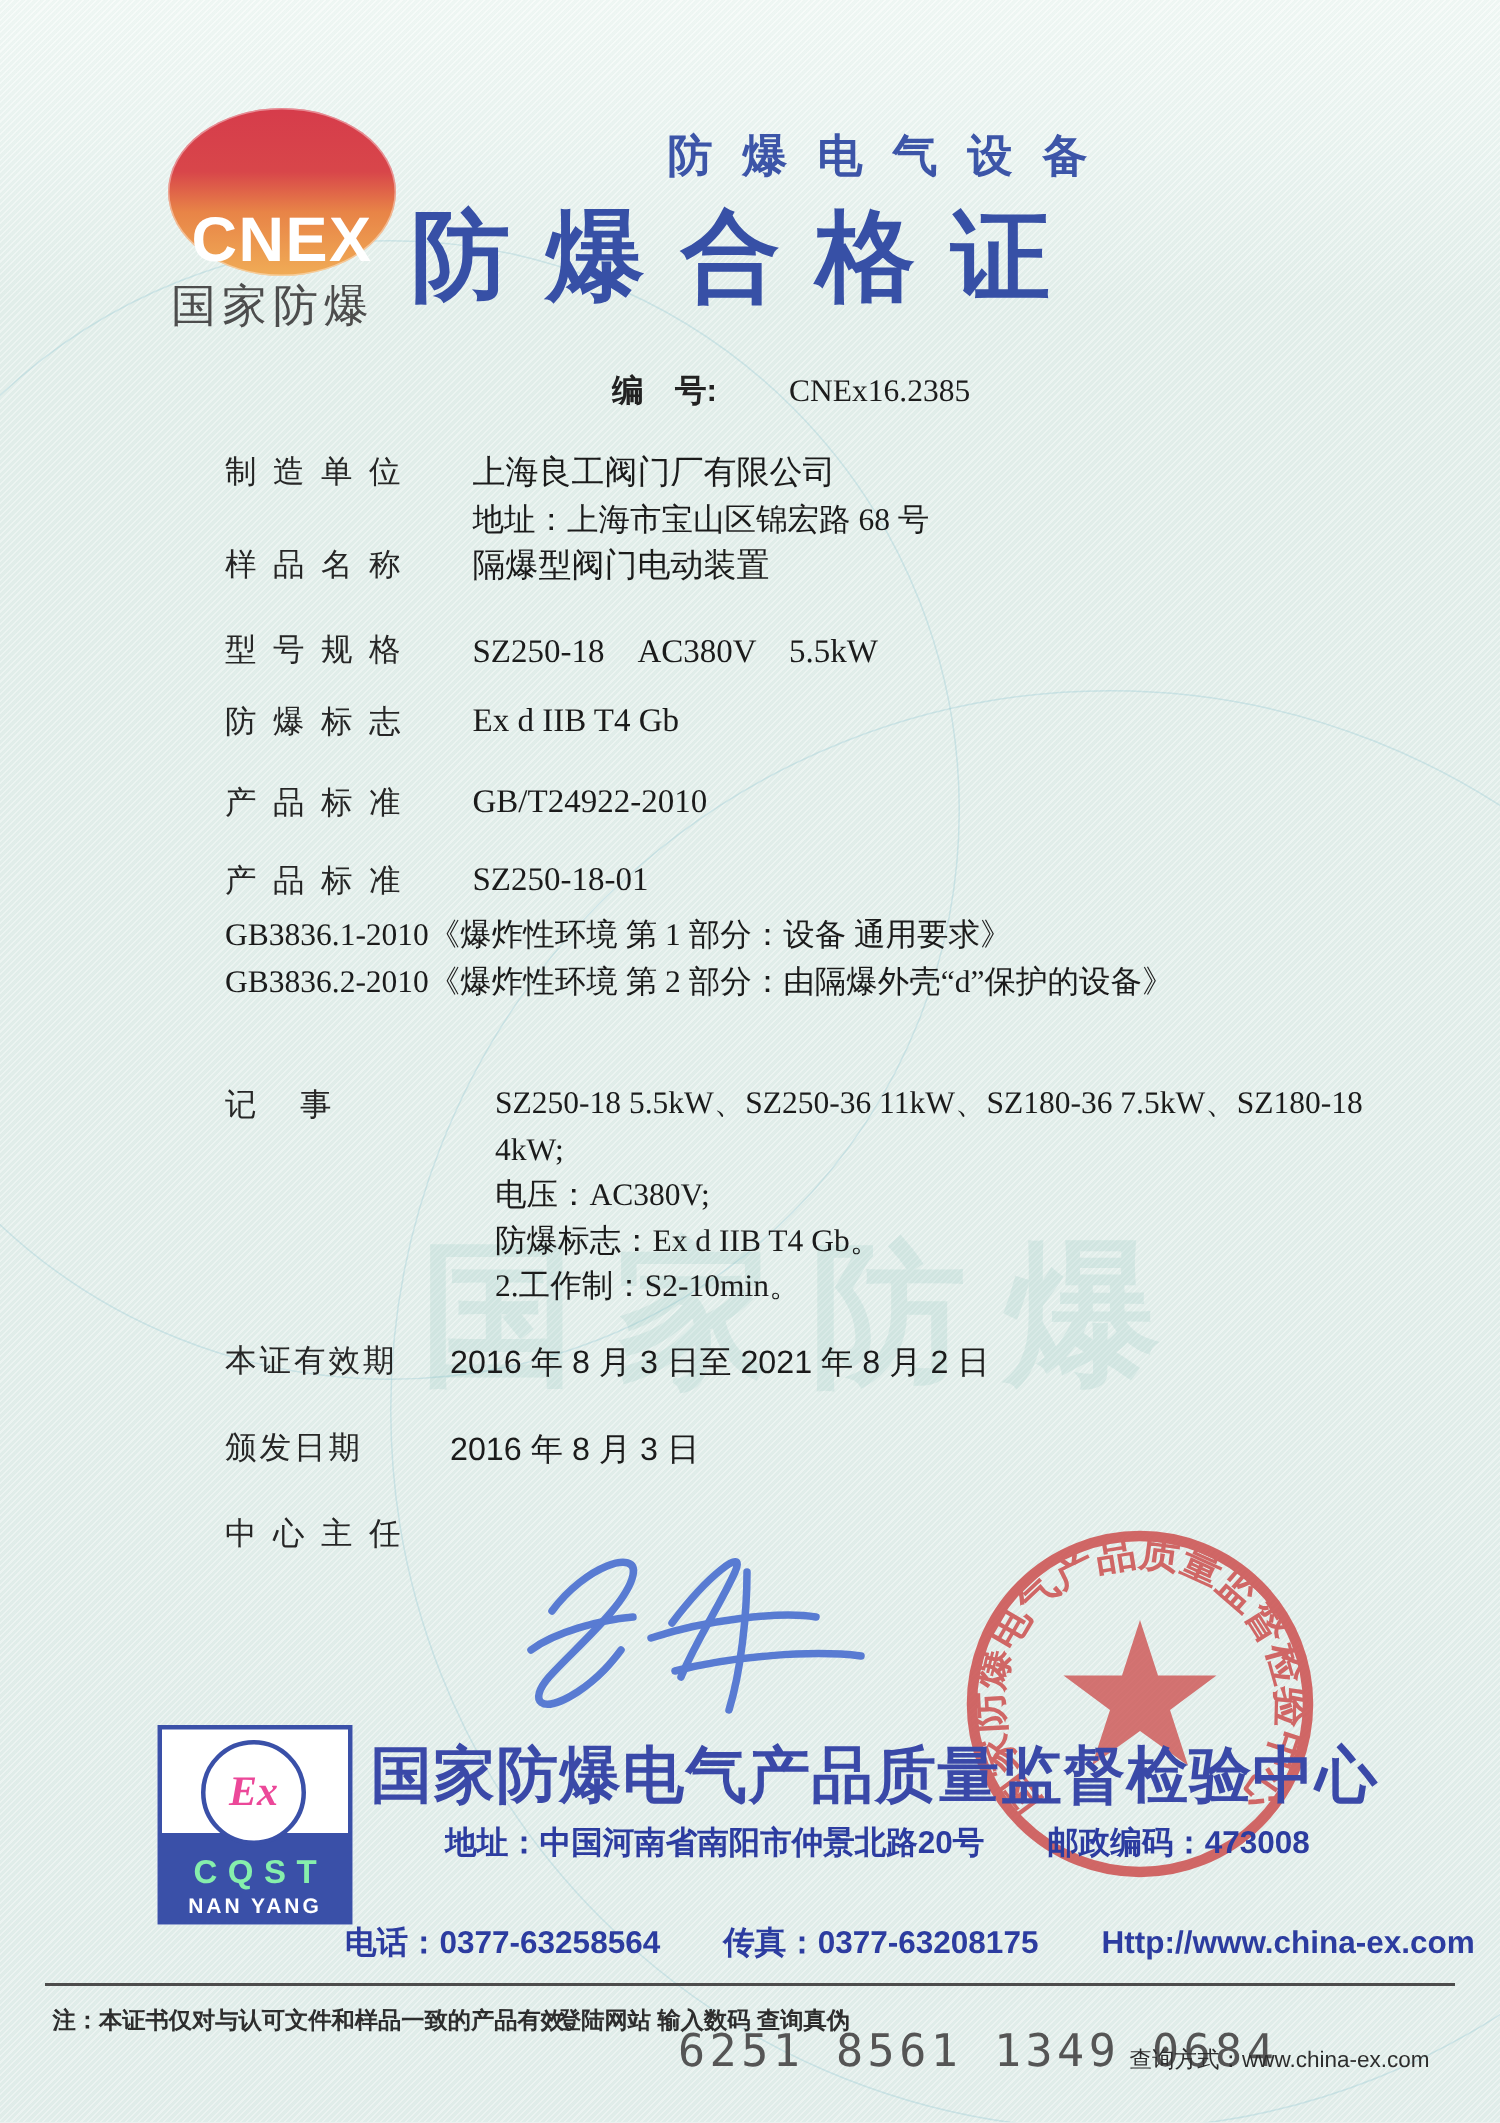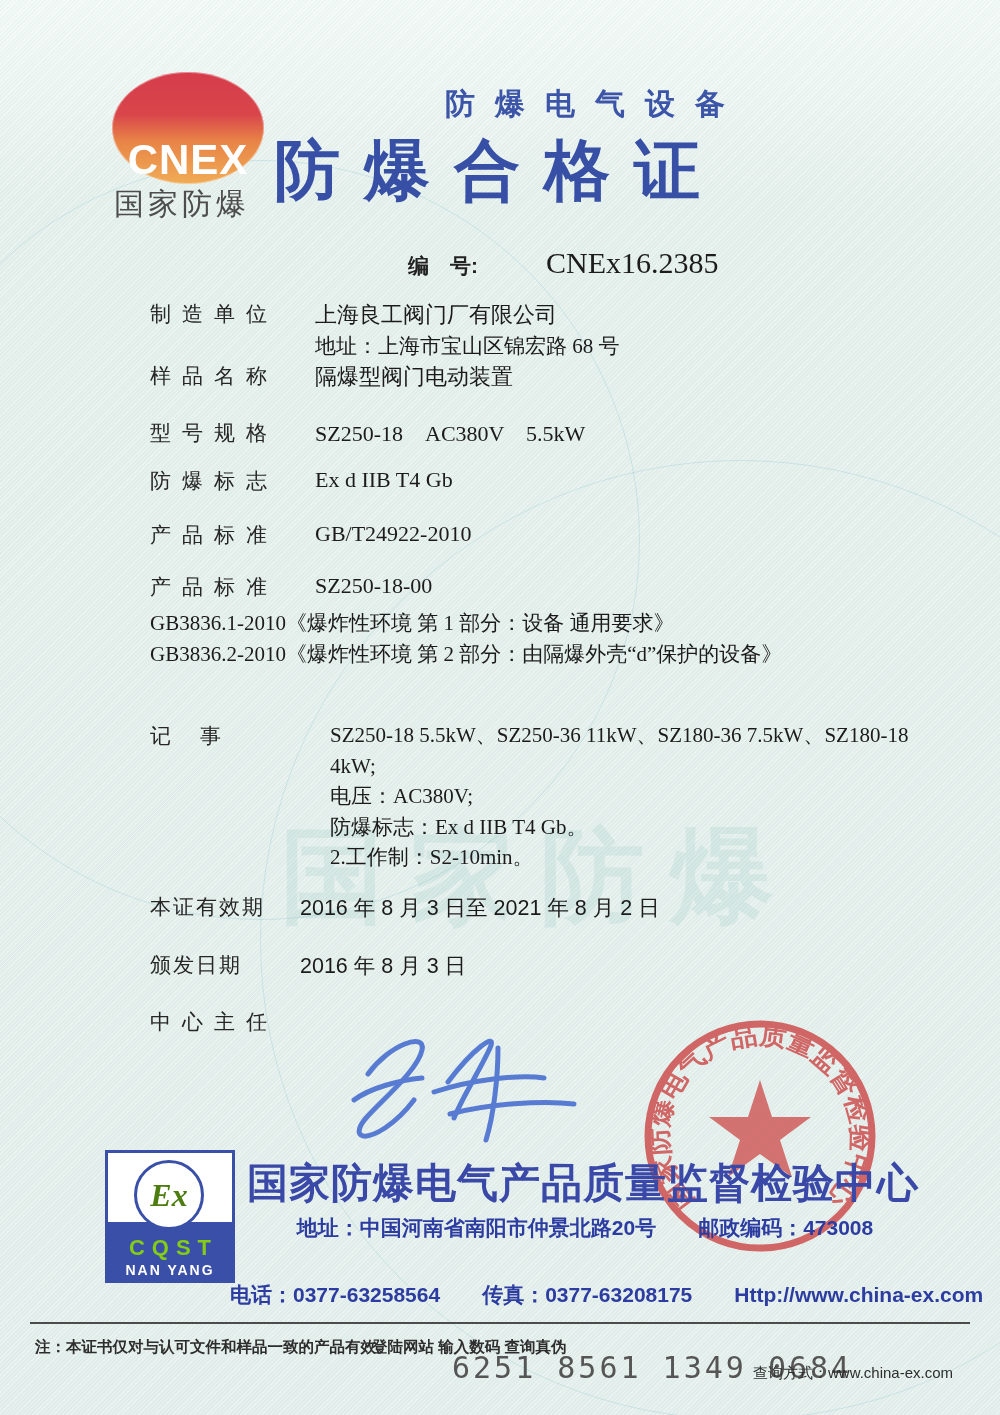--- a/index.html
+++ b/index.html
@@ -26,21 +26,21 @@
   }
   .cnex-logo span { color:#fff; font-weight:800; font-size:42px; letter-spacing:1px; }
   .logo-caption { left:92px; top:184px; width:180px; text-align:center;
     font-size:30px; color:#4d4d4d; letter-spacing:4px; }
   .subtitle { left:290px; top:84px; width:590px; text-align:center;
     font-size:30px; font-weight:700; color:#3c55a8; letter-spacing:20px; text-indent:20px; }
   .title { left:250px; top:126px; width:670px; 
     font-size:66px; font-weight:700; color:#3750a6; letter-spacing:24px; text-indent:24px; }
   .certno { left:408px; top:246px; }
   .certno .lbl { font-size:21px; font-weight:600; color:#222; }
-  .certno .val { font-size:30px; color:#1c1c1c; margin-left:68px; }
+  .certno .val { font-size:21px; color:#1c1c1c; margin-left:48px; }
 
   
   .flabel { left:150px; font-size:21px; color:#262626; font-weight:500; letter-spacing:11px; white-space:nowrap; }
   .flabel.tight { letter-spacing:2px; }
   .fvalue { left:315px; font-size:22px; color:#1b1b1b; white-space:pre; }
 
   .paragraph { left:150px; top:608px; width:780px; font-size:21px; line-height:31px; color:#1b1b1b; }
   .remarks-content { left:330px; top:720px; width:600px; font-size:21px; line-height:30.5px; color:#1b1b1b; }
 
   
@@ -53,22 +53,22 @@
   .cqst {
     left:105px; top:1150px; width:130px; height:133px;
     border:3px solid #3a50a8; background:#fff;
   }
   .cqst .band { position:absolute; left:0; right:0; bottom:0; height:58px; background:#3a50a8; z-index:1; text-align:center; }
   .cqst .ex-circle {
     position:absolute; left:26px; top:7px; width:70px; height:70px; border:3px solid #3a50a8;
     border-radius:50%; background:#fff; z-index:2; display:flex; align-items:center; justify-content:center;
   }
   .cqst .ex-circle span { font-family:"Liberation Serif", serif; font-weight:700; font-style:italic;
-    font-size:32px; color:#4d7c0f; }
-  .cqst .band .cqst-name { display:block; margin-top:13px; color:#84cc16; font-size:22px; font-weight:600; letter-spacing:7px; text-indent:7px; }
+    font-size:28px; color:#ec4899; }
+  .cqst .band .cqst-name { display:block; margin-top:13px; color:#86efac; font-size:22px; font-weight:600; letter-spacing:7px; text-indent:7px; }
   .cqst .band .cqst-city { display:block; margin-top:1px; color:#fff; font-size:14px; font-weight:600; letter-spacing:2px; }
 
   .center-name { left:238px; top:1156px; width:690px; text-align:center;
     font-size:41px; font-weight:700; color:#3a49a8; letter-spacing:1px; white-space:nowrap; }
   .center-address { left:240px; top:1214px; width:690px; text-align:center;
     font-size:21px; font-weight:700; color:#2c3ca0; white-space:pre; }
   .center-contact { left:230px; top:1250px; width:720px; text-align:center;
     font-size:21px; font-weight:700; color:#2c3ca0; white-space:pre;margin-top:31px; }
 
   .divider { left:30px; top:1322px; width:940px; height:2px; background:#4c4c4c; }
@@ -114,21 +114,21 @@
   <div class="abs flabel" style="top:419px">型号规格</div>
   <div class="abs fvalue serif" style="top:419px">SZ250-18　AC380V　5.5kW</div>
 
   <div class="abs flabel" style="top:467px">防爆标志</div>
   <div class="abs fvalue serif" style="top:467px">Ex d IIB T4 Gb</div>
 
   <div class="abs flabel" style="top:521px">产品标准</div>
   <div class="abs fvalue serif" style="top:521px">GB/T24922-2010</div>
 
   <div class="abs flabel" style="top:573px">产品标准</div>
-  <div class="abs fvalue serif" style="top:573px">SZ250-18-00</div>
+  <div class="abs fvalue serif" style="top:573px">SZ250-18-01</div>
 
   <div class="abs paragraph serif">
     <div>GB3836.1-2010《爆炸性环境 第 1 部分：设备 通用要求》</div>
     <div>GB3836.2-2010《爆炸性环境 第 2 部分：由隔爆外壳“d”保护的设备》</div>
   </div>
 
   <div class="abs flabel" style="top:722px; letter-spacing:4px">记　事</div>
   <div class="abs remarks-content serif">
     <div>SZ250-18 5.5kW、SZ250-36 11kW、SZ180-36 7.5kW、SZ180-18</div>
     <div>4kW;</div>

